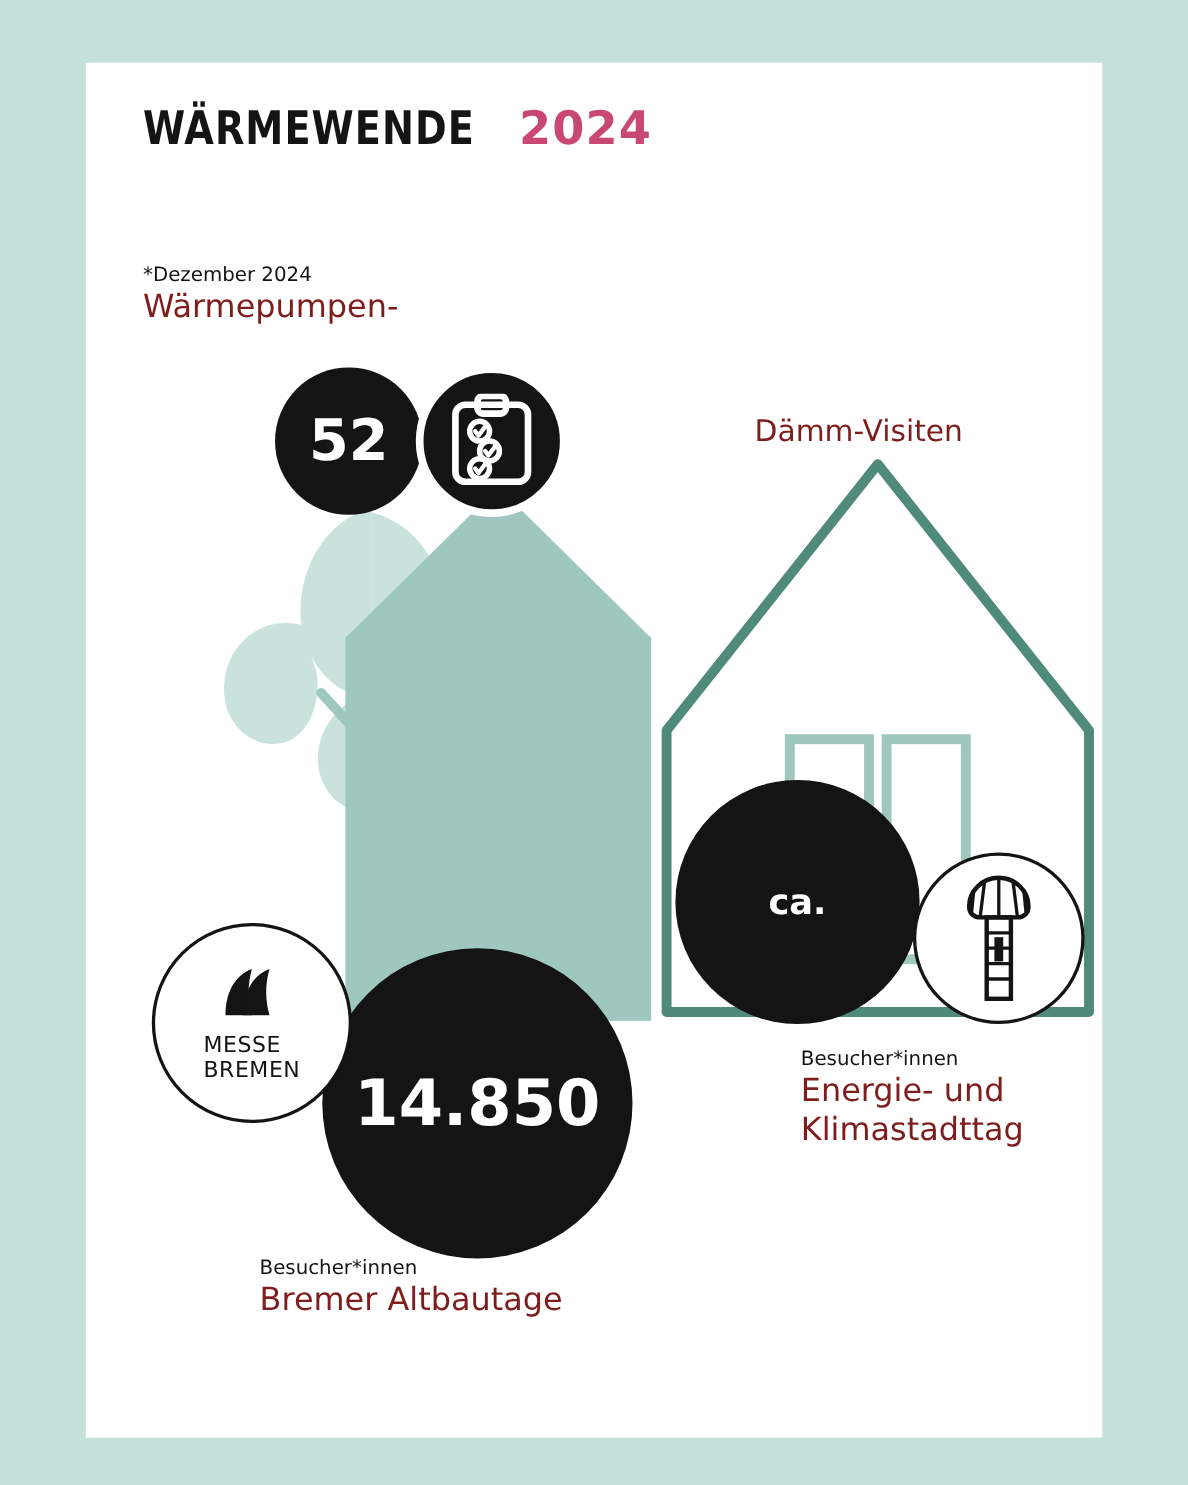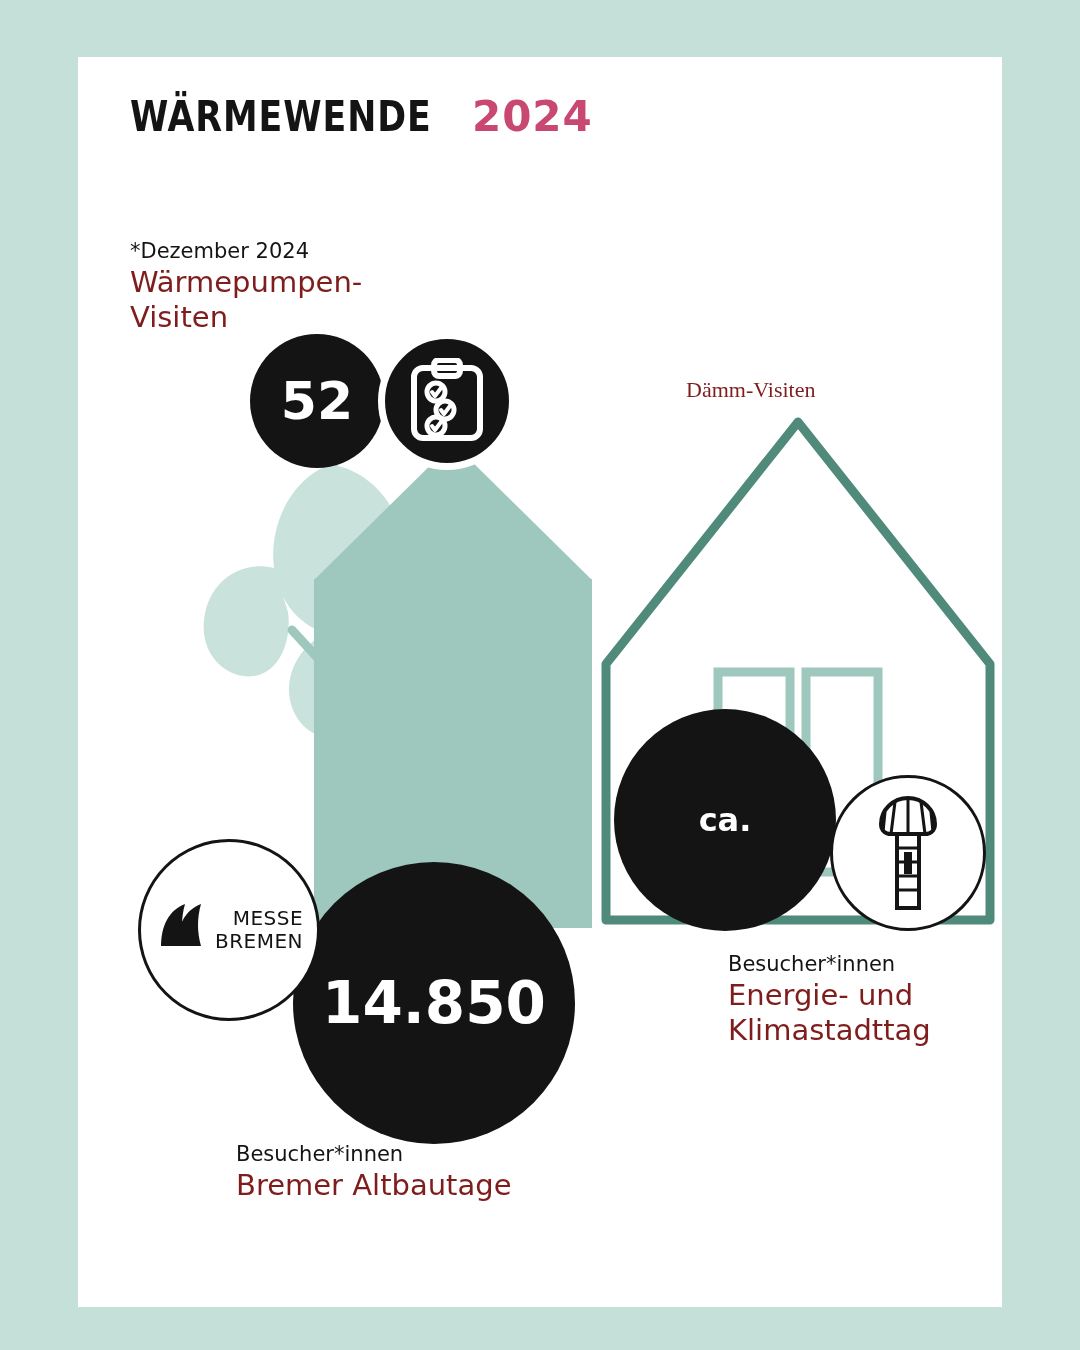--- a/index.html
+++ b/index.html
@@ -90,56 +90,56 @@
     height: 420px;
   }
   .tree svg { display: block; }
   
   .lbl {
     position: absolute;
     line-height: 1.22;
   }
   .lbl .sub {
     color: #141414;
-    font-size: 21px;
+    font-size: 18px;
   }
   .lbl .main {
     color: #7f1d1d;
     font-size: 29px;
     font-weight: 500;
   }
   .wp-label {
     left: 52px;
     top: 182px;
   }
   .damm-label {
     left: 608px;
     top: 320px;
   }
-  .damm-label .main { font-size: 22px; font-family: Liberation Serif, serif; }
+  .damm-label .main { font-size: 27px; }
   .bhv-label {
     left: 650px;
     top: 895px;
     width: 260px;
   }
   .alt-label {
     left: 158px;
     top: 1085px;
     width: 340px;
   }
   
   .circle {
     position: absolute;
     border-radius: 50%;
     background: #141414;
     color: #ffffff;
     display: flex;
     align-items: center;
     justify-content: center;
-    text-align: right;
+    text-align: left;
     font-weight: bold;
     line-height: 1.0;
   }
   .c-52 {
     left: 172px;
     top: 277px;
     width: 134px;
     height: 134px;
     font-size: 52px;
   }
@@ -177,21 +177,21 @@
     font-size: 58px;
   }
   .c-messe {
     left: 60px;
     top: 782px;
     width: 182px;
     height: 182px;
     background: #ffffff;
     border: 3px solid #141414;
     box-sizing: border-box;
-    flex-direction: row;
+    flex-direction: column;
     color: #141414;
   }
   .c-messe .mlogo { margin-bottom: 6px; }
   .c-messe .mtext {
     font-size: 20px;
     font-weight: normal;
     line-height: 1.15;
     letter-spacing: 0.5px;
   }
   .c-dowel {
@@ -238,21 +238,20 @@
         <path d="M8 250 L8 506 L392 506 L392 250 L200 8 Z" fill="none" stroke="#4f8a7b" stroke-width="9" stroke-linejoin="round"></path>
         <rect x="120" y="258" width="72" height="200" fill="none" stroke="#9ec8bd" stroke-width="9"></rect>
         <rect x="208" y="258" width="72" height="200" fill="none" stroke="#9ec8bd" stroke-width="9"></rect>
       </svg>
     </div>
   </div>
 
   <div class="lbl wp-label">
     <div class="sub">*Dezember 2024</div>
     <div class="main">Wärmepumpen-</div>
-    <div class="main">Visiten</div>
   </div>
 
   <div class="lbl damm-label">
     <div class="main">Dämm-Visiten</div>
   </div>
 
   <div class="lbl bhv-label">
     <div class="sub">Besucher*innen</div>
     <div class="main">Energie- und</div>
     <div class="main">Klimastadttag</div>

